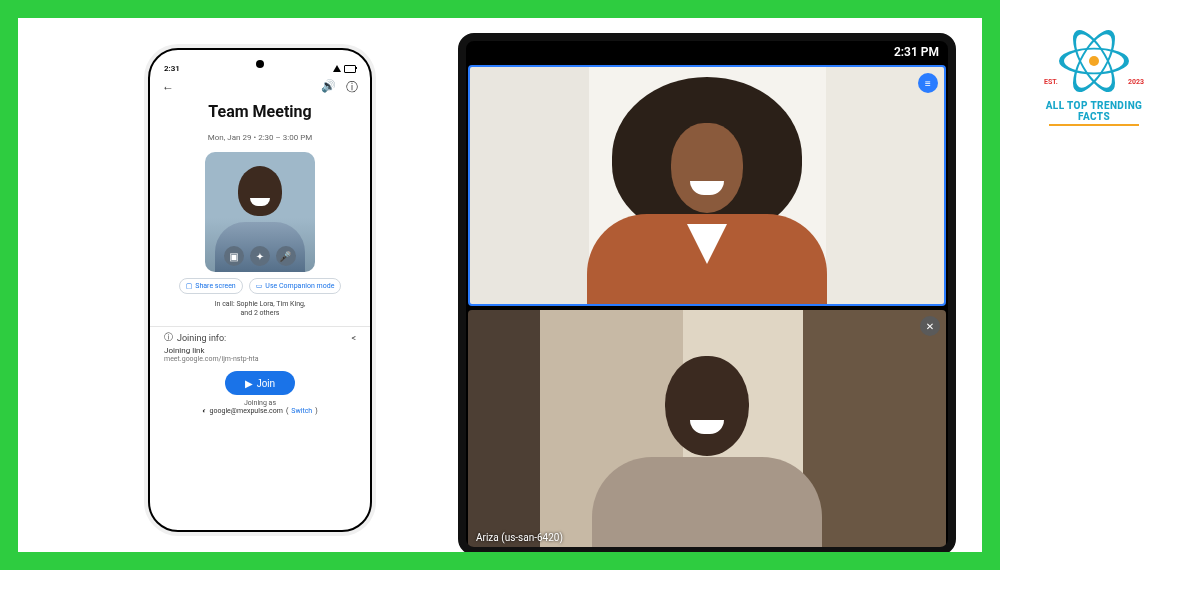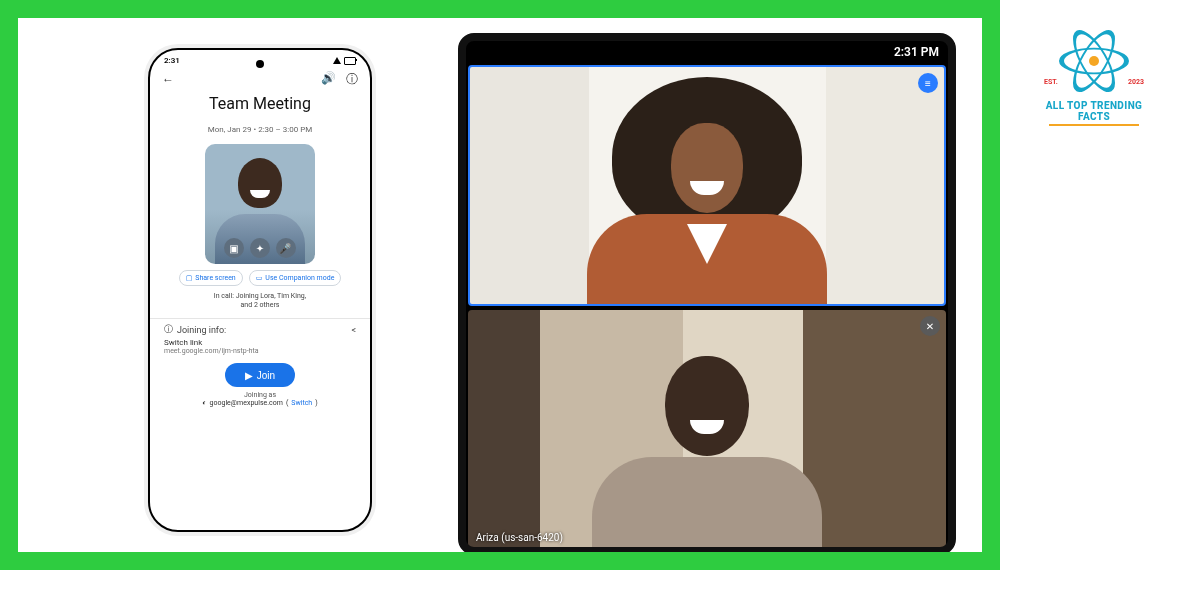--- a/index.html
+++ b/index.html
@@ -2,29 +2,29 @@
 <html><head>
 <meta charset="utf-8">
 <style>
   html,body{margin:0;padding:0;width:1200px;height:600px;font-family:-apple-system,Roboto,Arial,sans-serif;background:#fff;overflow:hidden}
   .frame{position:absolute;left:0;top:0;width:1000px;height:570px;border:18px solid #2ecc40;background:#fff;box-sizing:border-box}
   .canvas{position:relative;width:100%;height:100%;background:#fff;overflow:hidden}
 
   
   .phone{position:absolute;left:130px;top:30px;width:220px;height:480px;border-radius:30px;background:#fff;border:2px solid #000;box-shadow:0 0 0 4px #f0f0f0;overflow:hidden}
   .phone-cam{position:absolute;top:10px;left:50%;transform:translateX(-50%);width:8px;height:8px;background:#000;border-radius:50%}
-  .status{display:flex;justify-content:space-between;align-items:center;font-size:8px;font-weight:600;padding:6px 14px 2px}
+  .status{display:flex;justify-content:space-between;align-items:center;font-size:8px;font-weight:600;padding:14px 14px 2px}
   .status-right{display:flex;gap:3px;align-items:center}
   .tri{width:0;height:0;border-left:4px solid transparent;border-right:4px solid transparent;border-bottom:7px solid #000}
   .bat{width:10px;height:6px;border:1px solid #000;border-radius:1px;position:relative}
   .bat::after{content:"";position:absolute;right:-2px;top:1px;width:1px;height:2px;background:#000}
   .topbar{display:flex;justify-content:space-between;padding:4px 12px 2px;font-size:12px;color:#333}
   .topbar .l, .topbar .r{display:flex;gap:10px}
 
-  .mtitle{font-size:16px;font-weight:400;text-align:center;margin-top:4px;color:#111}
+  .mtitle{font-size:16px;font-weight:700;text-align:center;margin-top:4px;color:#111}
   .msub{font-size:8px;text-align:center;color:#666;margin-top:12px}
 
   .preview{width:110px;height:120px;margin:10px auto 4px;border-radius:10px;position:relative;overflow:hidden;background:linear-gradient(#9fb8c9 55%,#7d97a8)}
   .preview .face{position:absolute;top:14px;left:50%;transform:translateX(-50%);width:44px;height:50px;border-radius:50% 50% 45% 45%;background:#3d2a1f}
   .preview .face::after{content:"";position:absolute;bottom:10px;left:50%;transform:translateX(-50%);width:20px;height:8px;background:#fff;border-radius:0 0 12px 12px}
   .preview .torso{position:absolute;bottom:-10px;left:50%;transform:translateX(-50%);width:90px;height:60px;border-radius:30px 30px 0 0;background:linear-gradient(#8aa0b6,#4a6580)}
   .prectl{position:absolute;bottom:6px;left:0;right:0;display:flex;justify-content:center;gap:6px}
   .pbtn{width:20px;height:20px;border-radius:50%;background:#5e6e7e;color:#fff;display:flex;align-items:center;justify-content:center;font-size:10px}
 
   .chips{display:flex;justify-content:center;gap:6px;margin-top:6px}
@@ -124,34 +124,34 @@
         <span>▢</span>
         <span>Share screen</span>
       </div>
       <div class="chip">
         <span>▭</span>
         <span>Use Companion mode</span>
       </div>
     </div>
 
     <div class="incall">
-      <div>In call: Joining Lora, Tim King,</div>
+      <div>In call: Sophie Lora, Tim King,</div>
       <div>and 2 others</div>
     </div>
 
     <div class="sep"></div>
 
     <div class="jrow">
       <span style="display:flex;gap:4px;align-items:center">
         <span>ⓘ</span>
         <span>Joining info:</span>
       </span>
       <span>&lt;</span>
     </div>
-    <div class="mlink">Switch link</div>
+    <div class="mlink">Joining link</div>
     <div class="mlinkv">meet.google.com/ijm-nstp-hta</div>
 
     <button class="joinbtn">
       <span>▶</span>
       <span>Join</span>
     </button>
 
     <div class="jas">Joining as</div>
     <div class="jasrow">
       <span>◐</span>

